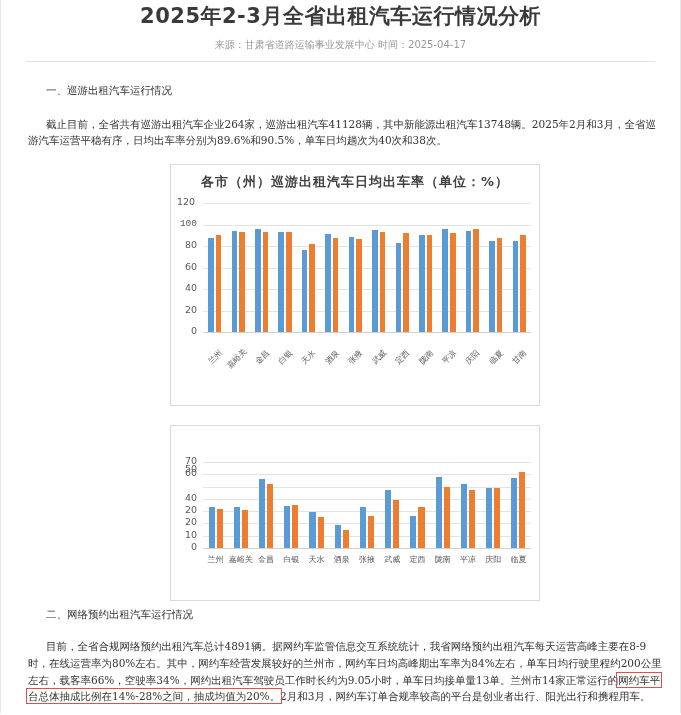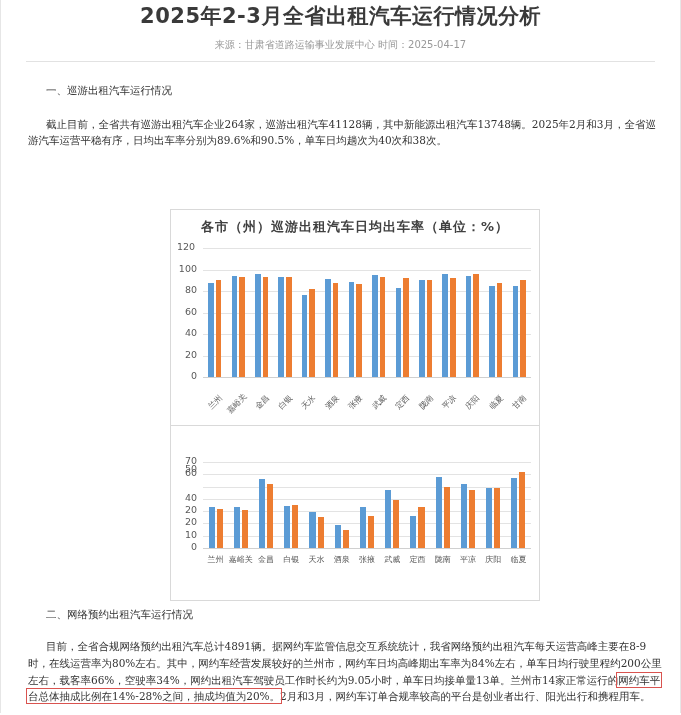--- a/index.html
+++ b/index.html
@@ -8,21 +8,21 @@
   .title { position:absolute; left:0; right:0; top:2px; text-align:center; font-size:21px; font-weight:bold; color:#3a3a3a; letter-spacing:0.5px; }
   .meta { position:absolute; left:0; right:0; top:38px; text-align:center; font-size:10px; color:#999; }
   .divider { position:absolute; left:26px; right:26px; top:61px; height:1px; background:#e2e2e2; }
   .p { position:absolute; left:28px; right:16px; font-family:"DejaVu Serif", serif; font-size:10.5px; line-height:16px; color:#333; }
   .h1 { top:82px; left:46px; }
   .para1 { top:116px; text-indent:18px; }
   .h2 { top:606px; left:46px; }
   .para2 { top:638px; text-indent:18px; line-height:16.8px; }
   .highlight { outline:1.5px solid #d9534f; outline-offset:1px; }
   .chart { position:absolute; left:170px; width:368px; background:#fff; border:1px solid #d9d9d9; }
-  .chart1 { top:164px; height:240px;margin-top:45px; }
+  .chart1 { top:164px; height:240px; }
   .chart2 { top:425px; height:174px; }
   .chart-title { position:absolute; left:0; right:0; text-align:center; font-size:13px; font-weight:bold; color:#404040; letter-spacing:1px; }
   .plot { position:absolute; }
   .gridline { position:absolute; left:0; right:0; height:1px; background:#e3e3e3; }
   .tick { position:absolute; font-size:9.5px; color:#595959; text-align:right; width:22px; }
   .bar { position:absolute; bottom:0; }
   .xlbl { position:absolute; font-family:"DejaVu Serif", serif; font-size:8px; color:#595959; white-space:nowrap; }
   .legend { position:absolute; left:0; right:0; text-align:center; font-size:9px; color:#404040; }
   .legend .sw { display:inline-block; width:7px; height:7px; vertical-align:middle; margin-right:3px; }
   .legend .item { display:inline-block; margin:0 12px; }
@@ -46,21 +46,21 @@
       <div class="tick" style="left: -28px; top: 122px;">0</div>
       <div class="gridline" style="top: 107.5px;"></div>
       <div class="tick" style="left: -28px; top: 100.5px;">20</div>
       <div class="gridline" style="top: 86px;"></div>
       <div class="tick" style="left: -28px; top: 79px;">40</div>
       <div class="gridline" style="top: 64.5px;"></div>
       <div class="tick" style="left: -28px; top: 57.5px;">60</div>
       <div class="gridline" style="top: 43px;"></div>
       <div class="tick" style="left: -28px; top: 36px;">80</div>
       <div class="gridline" style="top: 21.5px;"></div>
-      <div class="tick" style="left: -28px; top: 14.5px;">100</div>
+      <div class="tick" style="left: -28px; top: 14.5px; font-family: Liberation Mono, monospace;">100</div>
       <div class="gridline" style="top: 0px;"></div>
       <div class="tick" style="left: -28px; top: -7px; text-align: center;">120</div>
       <div class="bar" style="height: 93.525px; width: 5.62286px; left: 5.09143px; background: rgb(91, 155, 213);"></div>
       <div class="bar" style="height: 96.75px; width: 5.62286px; left: 12.7143px; background: rgb(237, 125, 49);"></div>
       <div class="xlbl" style="left: -4.28571px; top: 143px; transform: rotate(-45deg); transform-origin: right center; width: 22px; text-align: right;">兰州</div>
       <div class="bar" style="height: 101.05px; width: 5.62286px; left: 28.52px; background: rgb(91, 155, 213);"></div>
       <div class="bar" style="height: 99.975px; width: 5.62286px; left: 36.1429px; background: rgb(237, 125, 49);"></div>
       <div class="xlbl" style="left: 19.1429px; top: 143px; transform: rotate(-45deg); transform-origin: right center; width: 22px; text-align: right;">嘉峪关</div>
       <div class="bar" style="height: 103.2px; width: 5.62286px; left: 51.9486px; background: rgb(91, 155, 213);"></div>
       <div class="bar" style="height: 99.975px; width: 5.62286px; left: 59.5714px; background: rgb(237, 125, 49);"></div>

